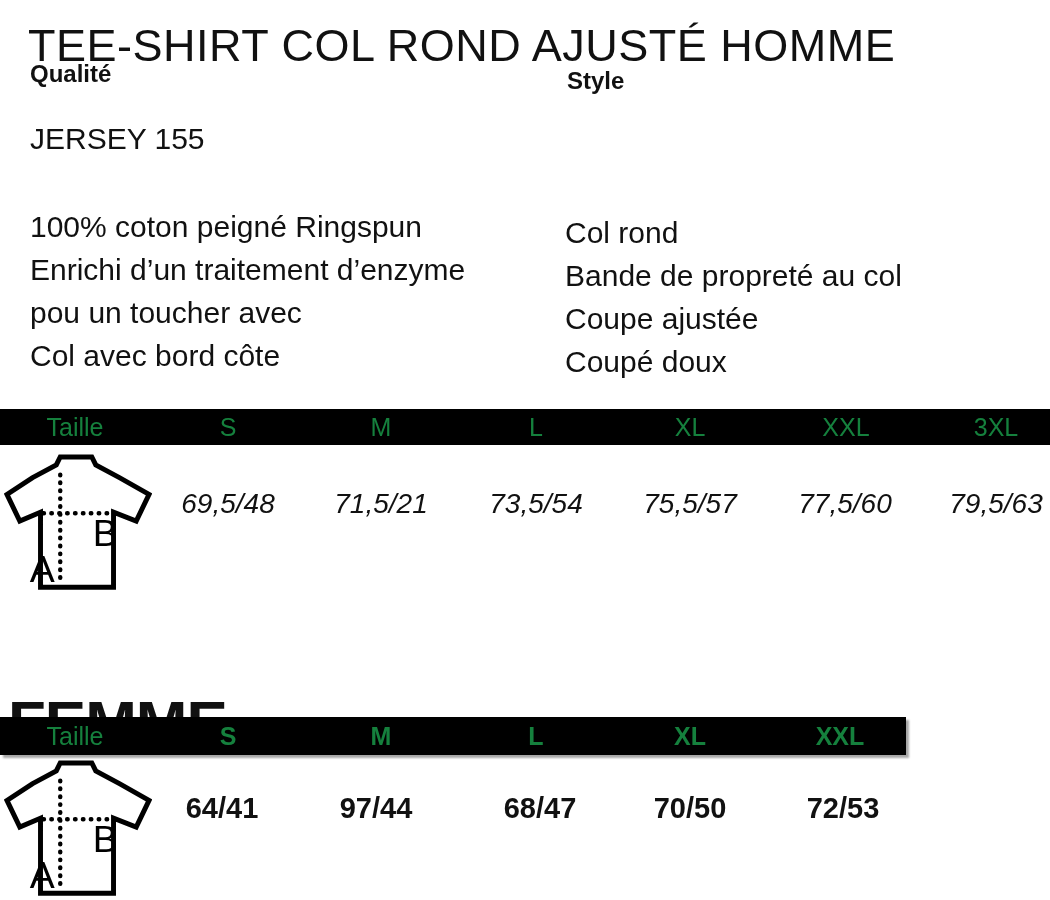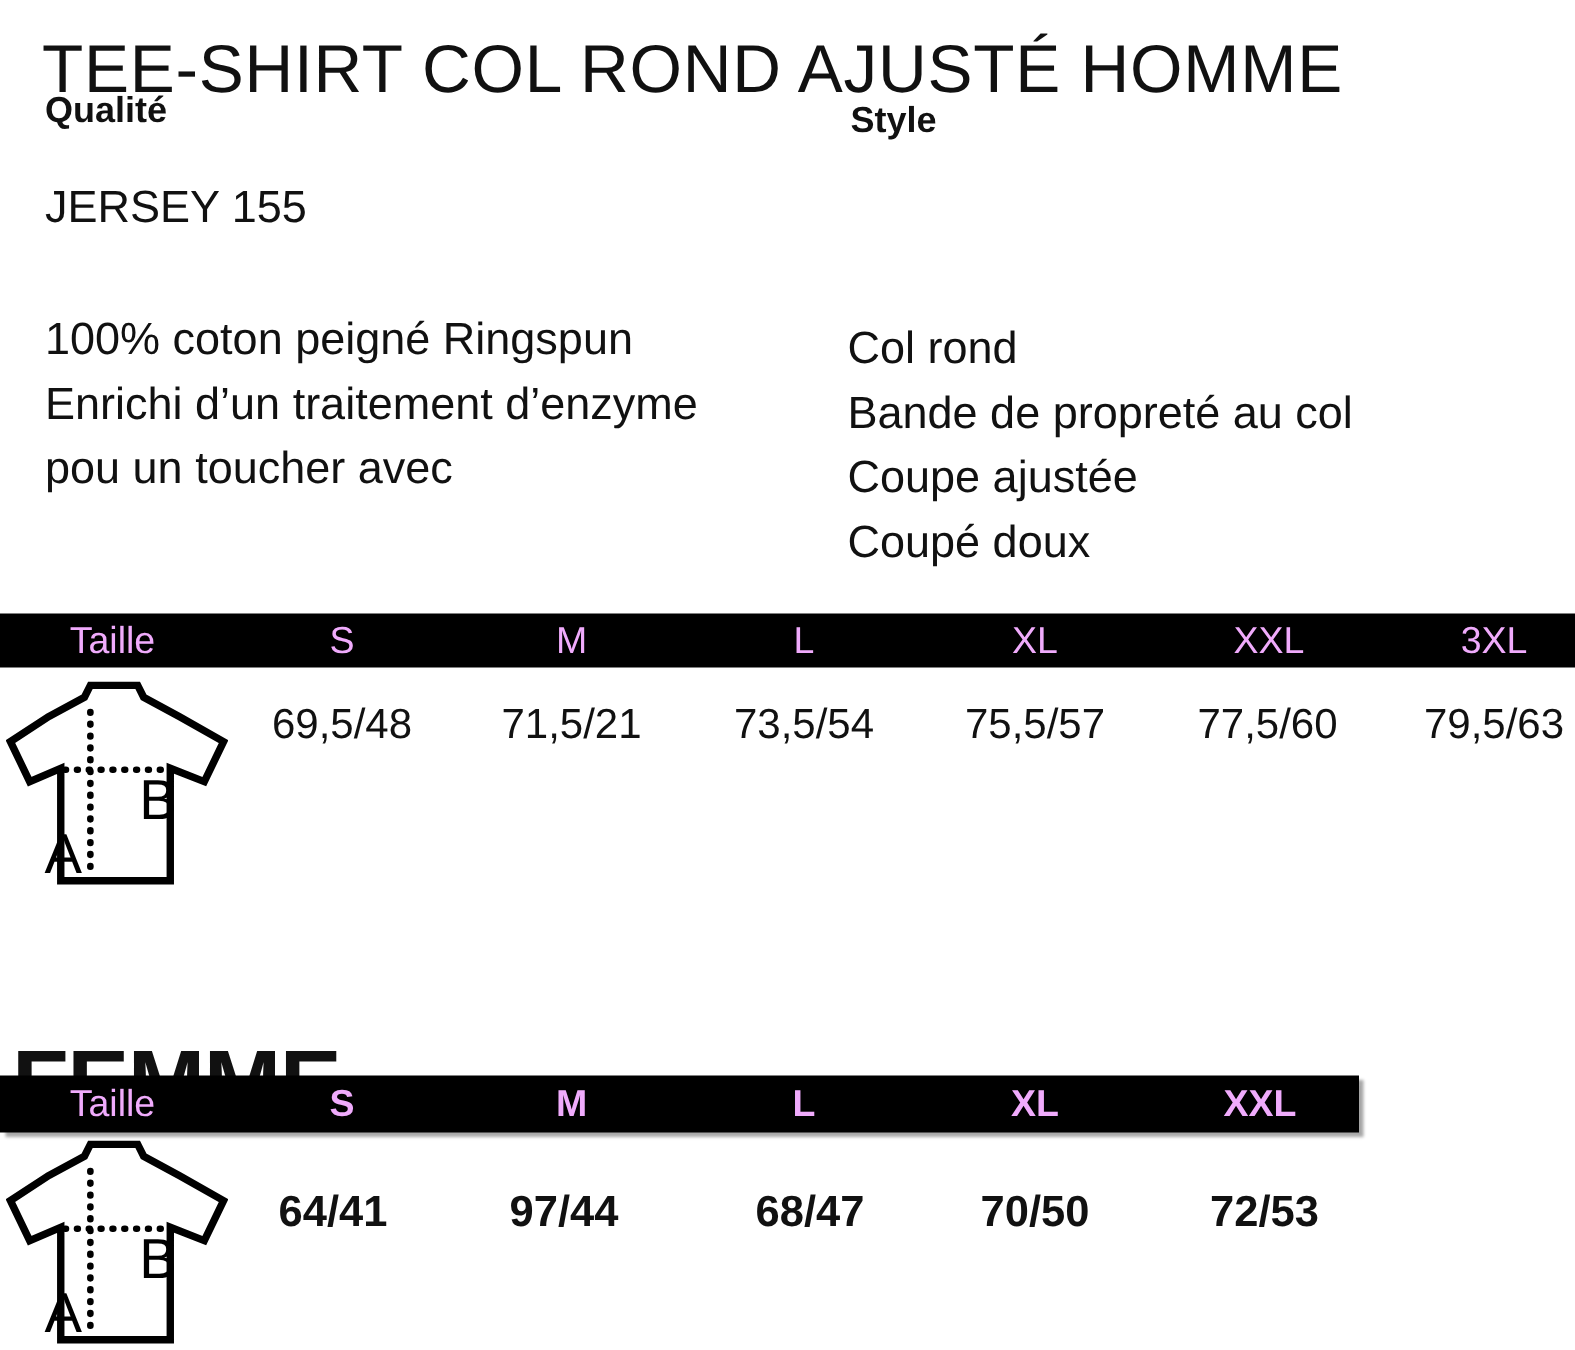--- a/index.html
+++ b/index.html
@@ -40,37 +40,37 @@
     line-height: 43px;
     white-space: nowrap;
   }
   .para-quality { left: 30px; top: 205px; }
   .para-style   { left: 565px; top: 211px; }
 
   .size-bar {
     position: absolute;
     left: 0;
     background: #000000;
-    color: #f0abfc;
+    color: #15803d;
   }
   .bar-homme { top: 409px; width: 1050px; height: 36px; }
   .bar-femme { top: 717px; width: 906px; height: 38px; box-shadow: 3px 3px 2px rgba(0,0,0,0.35); }
   .hcell {
     position: absolute;
     top: 0;
     transform: translateX(-50%);
     font-size: 25px;
     white-space: nowrap;
   }
   .bar-homme .hcell { line-height: 36px; }
   .bar-femme .hcell { line-height: 38px; font-weight: 600; }
   .bar-femme .hcell-first { font-weight: 400; }
 
   .value-row { position: absolute; left: 0; width: 1050px; height: 40px; }
-  .row-homme { top: 463px; }
+  .row-homme { top: 484px; font-style: italic; }
   .row-femme { top: 788px; }
   .vcell {
     position: absolute;
     top: 0;
     transform: translateX(-50%);
     line-height: 40px;
     font-size: 28px;
     white-space: nowrap;
   }
   .row-femme .vcell { font-weight: 700; font-size: 29px; }
@@ -96,20 +96,21 @@
 
   <div class="section-heading quality-heading">Qualité</div>
   <div class="section-heading style-heading">Style</div>
 
   <div class="fabric-name">JERSEY 155</div>
 
   <div class="para para-quality">
     <div>100% coton peigné Ringspun</div>
     <div>Enrichi d’un traitement d’enzyme</div>
     <div>pou un toucher avec</div>
+    <div>Col avec bord côte</div>
   </div>
 
   <div class="para para-style">
     <div>Col rond</div>
     <div>Bande de propreté au col</div>
     <div>Coupe ajustée</div>
     <div>Coupé doux</div>
   </div>
 
   <div class="size-bar bar-homme">

